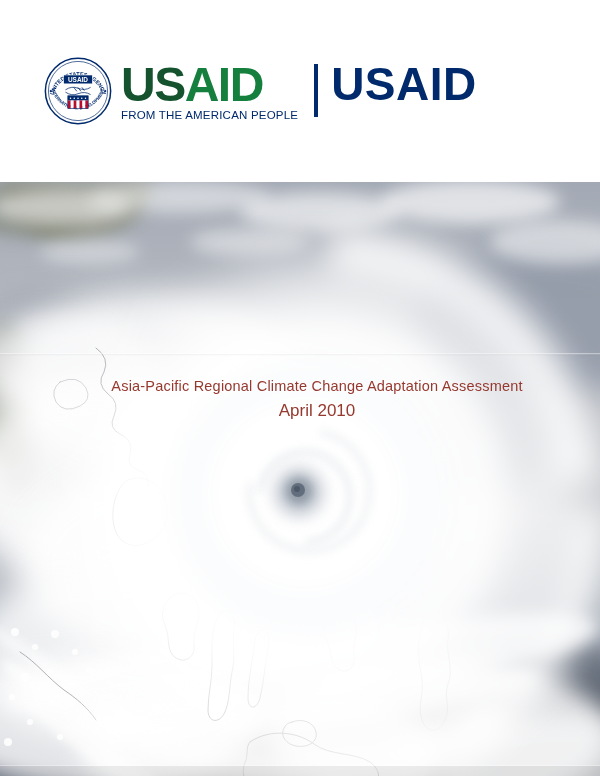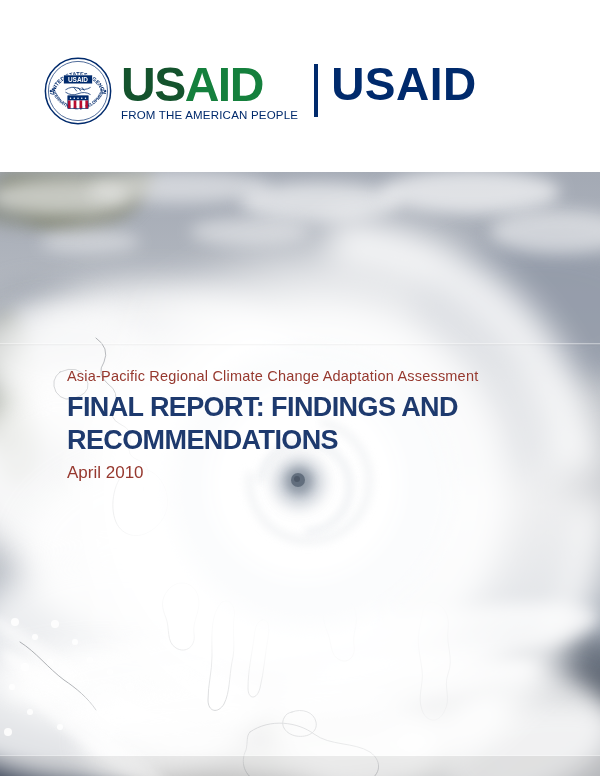--- a/index.html
+++ b/index.html
@@ -14,21 +14,21 @@
   .seal{width:68px;height:68px;flex:0 0 auto;}
   .wordmark-block{margin-left:9px;padding-top:4px;}
   .wordmark{font-weight:700;font-size:48px;line-height:1;letter-spacing:-1.5px;white-space:nowrap;}
   .wm-us{color:#14532d;}
   .wm-aid{color:#15803d;}
   .tagline{margin-top:0;font-size:11.5px;letter-spacing:.2px;color:#002a6c;font-weight:400;white-space:nowrap;}
   .divider{width:4px;height:53px;background:#002a6c;margin-left:16px;margin-top:7px;}
   .region{margin-left:13px;padding-top:4px;font-weight:700;font-size:46px;line-height:1;letter-spacing:.5px;color:#002a6c;}
 
   
-  .satellite{position:absolute;top:172px;left:0;width:600px;height:580px;}
+  .satellite{position:absolute;top:182px;left:0;width:600px;height:580px;text-align:center;}
   .satellite svg{display:block;}
 
   
   .overlay{position:absolute;top:196px;left:67px;width:500px;}
   .cover-subtitle{color:#96382e;font-size:14.5px;letter-spacing:.2px;font-weight:400;margin:0 0 7px 0;}
   .cover-title{color:#1e3a6e;font-weight:700;font-size:27px;line-height:33px;letter-spacing:-.6px;margin:0;}
   .cover-date{color:#96382e;font-size:17px;font-weight:400;margin:6px 0 4px 0;}
 </style>
 </head>
 <body>
@@ -230,18 +230,17 @@
       <g>
         <rect x="0" y="171" width="600" height="1.4" fill="#ffffff" opacity=".4"></rect>
         <rect x="0" y="172.4" width="600" height=".8" fill="#000000" opacity=".06"></rect>
         <rect x="0" y="583" width="600" height="1" fill="#ffffff" opacity=".3"></rect>
         <rect x="0" y="584" width="600" height="24" fill="#000000" opacity=".07"></rect>
       </g>
     </svg>
 
     <div class="overlay">
       <p class="cover-subtitle">Asia-Pacific Regional Climate Change Adaptation Assessment</p>
-      <h1 class="cover-title"><span>FINAL REPORT: FINDINGS AND</span><br><span>RECOMMENDATIONS</span></h1>
       <p class="cover-date">April 2010</p>
     </div>
   </div>
 
 </div>
 
 </body></html>

